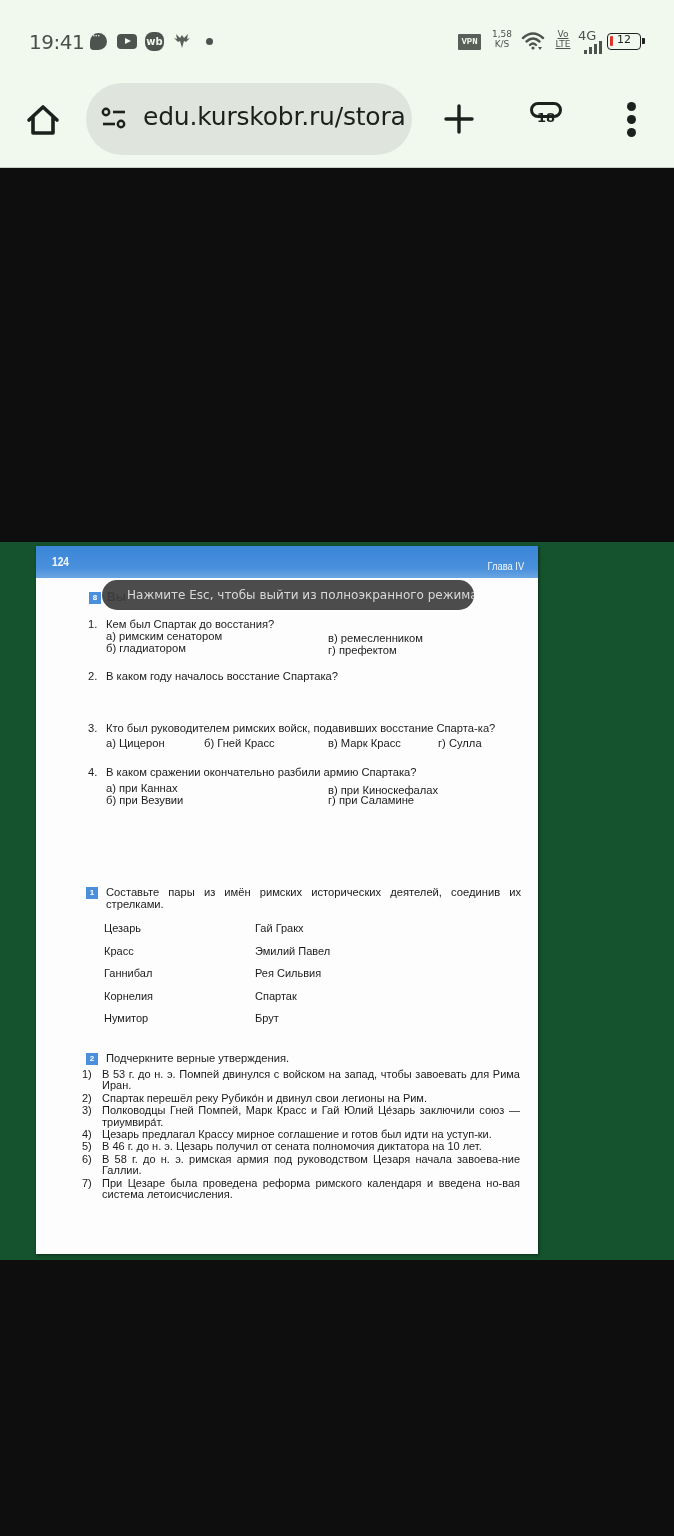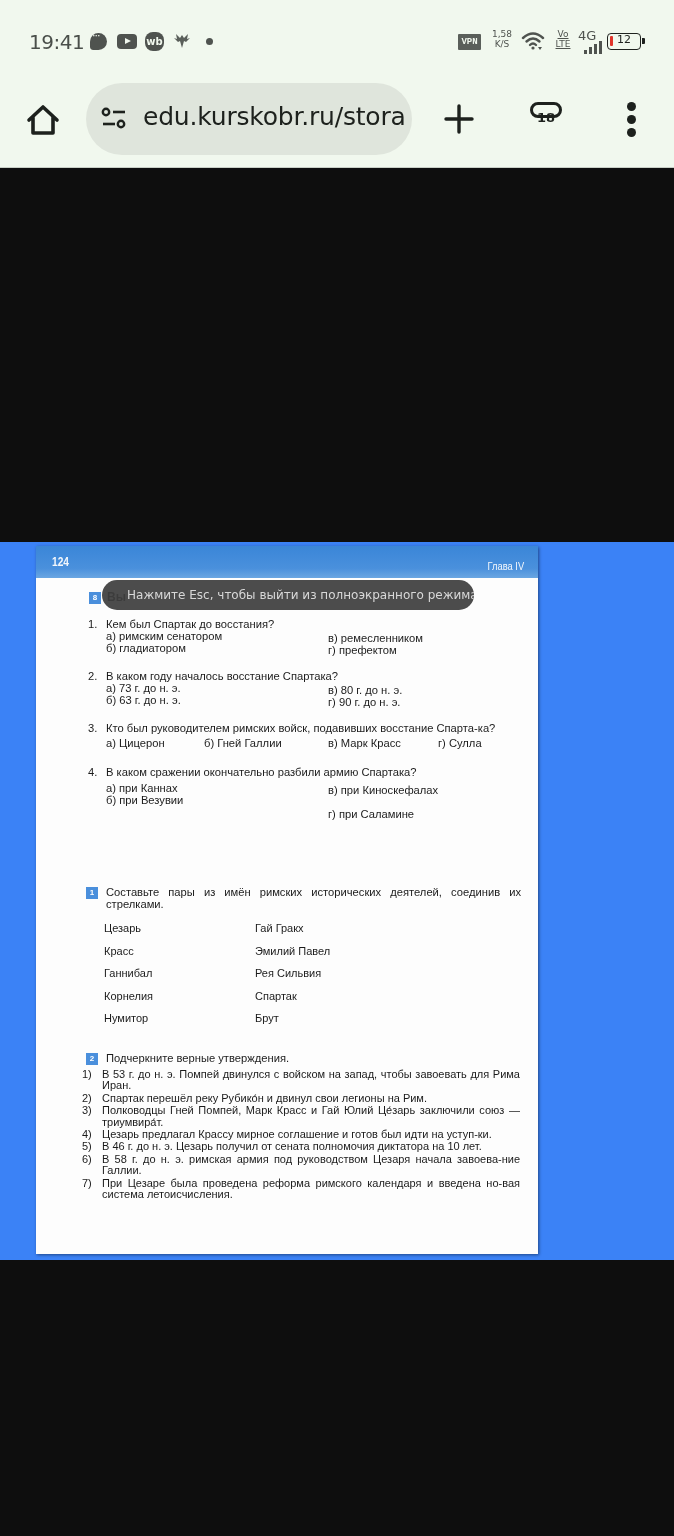--- a/index.html
+++ b/index.html
@@ -35,21 +35,21 @@
   .urlbar { position: absolute; left: 86px; top: 3px; width: 326px; height: 72px; background: #dfe5dc; border-radius: 36px; }
   .url-tune { position: absolute; left: 14px; top: 22px; width: 28px; height: 28px; }
   .url-text { position: absolute; left: 57px; top: 19px; width: 262px; font-size: 25px; color: #1d211d; white-space: nowrap; overflow: hidden; letter-spacing: -0.2px; }
   .tb-new { position: absolute; left: 440px; top: 20px; width: 38px; height: 38px; }
   .tb-tabs { position: absolute; left: 530px; top: 22px; width: 32px; height: 16px; border: 3px solid #1d211d; border-radius: 13px; text-align: center; font-size: 13px; line-height: 26px; color: #1d211d; font-weight: bold; }
   .tb-menu { position: absolute; left: 620px; top: 18px; width: 24px; height: 44px; }
   .tb-menu span { position: absolute; left: 7px; width: 9px; height: 9px; border-radius: 50%; background: #1d211d; }
 
   
   .viewer-top { position: absolute; left: 0; top: 169px; width: 674px; height: 373px; background: #0e0e0e; }
-  .viewer-img { position: absolute; left: 0; top: 542px; width: 674px; height: 718px; background: #3b82f6; }
+  .viewer-img { position: absolute; left: 0; top: 542px; width: 674px; height: 718px; background: #14532d; }
   .viewer-bottom { position: absolute; left: 0; top: 1260px; width: 674px; height: 276px; background: #0e0e0e; }
 
   
   .page { position: absolute; left: 36px; top: 4px; width: 502px; height: 708px; background: #fdfdfd; box-shadow: 1px 1px 3px rgba(0,0,0,0.45); font-family: "Liberation Sans", sans-serif; color: #1b1b1b; }
   .page-head { position: absolute; left: 0; top: 0; width: 502px; height: 32px; background: linear-gradient(180deg, #3a86d8 0%, #4a90dc 70%, #6aa6e2 100%); }
   .page-num { position: absolute; left: 16px; top: 9px; color: #f3f7fc; font-size: 12px; font-weight: bold; font-family: "Liberation Sans", sans-serif; transform: scaleX(0.85); transform-origin: left; }
   .page-chapter { position: absolute; right: 14px; top: 14px; color: #f3f7fc; font-size: 11px; font-family: "Liberation Sans", sans-serif; transform: scaleX(0.85); transform-origin: right; }
 
   .task-badge { display: inline-block; width: 12px; height: 12px; background: #4a8fdc; color: #fff; font-size: 8px; font-weight: bold; text-align: center; line-height: 12px; vertical-align: middle; }
 
@@ -184,51 +184,45 @@
         <span class="opt" style="left:240px;top:2px">в) ремесленником</span>
         <span class="opt" style="left:240px;top:14px">г) префектом</span>
       </div>
     </div>
 
     <div class="q-block" style="top:124px">
       <div class="q-title">
         <span class="qn">2.</span>
         <span>В каком году началось восстание Спартака?</span>
       </div>
-      <div class="opts">
-        <span class="opt" style="left:18px;top:0">а) 73 г. до н. э.</span>
-        <span class="opt" style="left:18px;top:12px">б) 63 г. до н. э.</span>
-        <span class="opt" style="left:240px;top:2px">в) 80 г. до н. э.</span>
-        <span class="opt" style="left:240px;top:14px">г) 90 г. до н. э.</span>
-      </div>
     </div>
 
     <div class="q-block" style="top:176px">
       <div class="q-title" style="text-align:justify">
         <span class="qn">3.</span>
         <span>Кто был руководителем римских войск, подавивших восстание Спарта-ка?</span>
       </div>
       <div class="opts" style="height:14px">
         <span class="opt" style="left:18px;top:3px">а) Цицерон</span>
-        <span class="opt" style="left:116px;top:3px">б) Гней Галлии</span>
+        <span class="opt" style="left:116px;top:3px">б) Гней Красс</span>
         <span class="opt" style="left:240px;top:3px">в) Марк Красс</span>
         <span class="opt" style="left:350px;top:3px">г) Сулла</span>
       </div>
     </div>
 
     <div class="q-block" style="top:220px">
       <div class="q-title">
         <span class="qn">4.</span>
         <span>В каком сражении окончательно разбили армию Спартака?</span>
       </div>
       <div class="opts" style="margin-top:4px">
         <span class="opt" style="left:18px;top:0">а) при Каннах</span>
         <span class="opt" style="left:18px;top:12px">б) при Везувии</span>
         <span class="opt" style="left:240px;top:2px">в) при Киноскефалах</span>
-        <span class="opt" style="left:240px;top:26px">г) при Саламине</span>
+        <span class="opt" style="left:240px;top:12px">г) при Саламине</span>
       </div>
     </div>
 
 
     <div class="task-line" style="top:340px">
       <span class="task-badge">1</span>
       <span class="txt">Составьте пары из имён римских исторических деятелей, соединив их стрелками.</span>
     </div>
 
     <div class="pairs">

